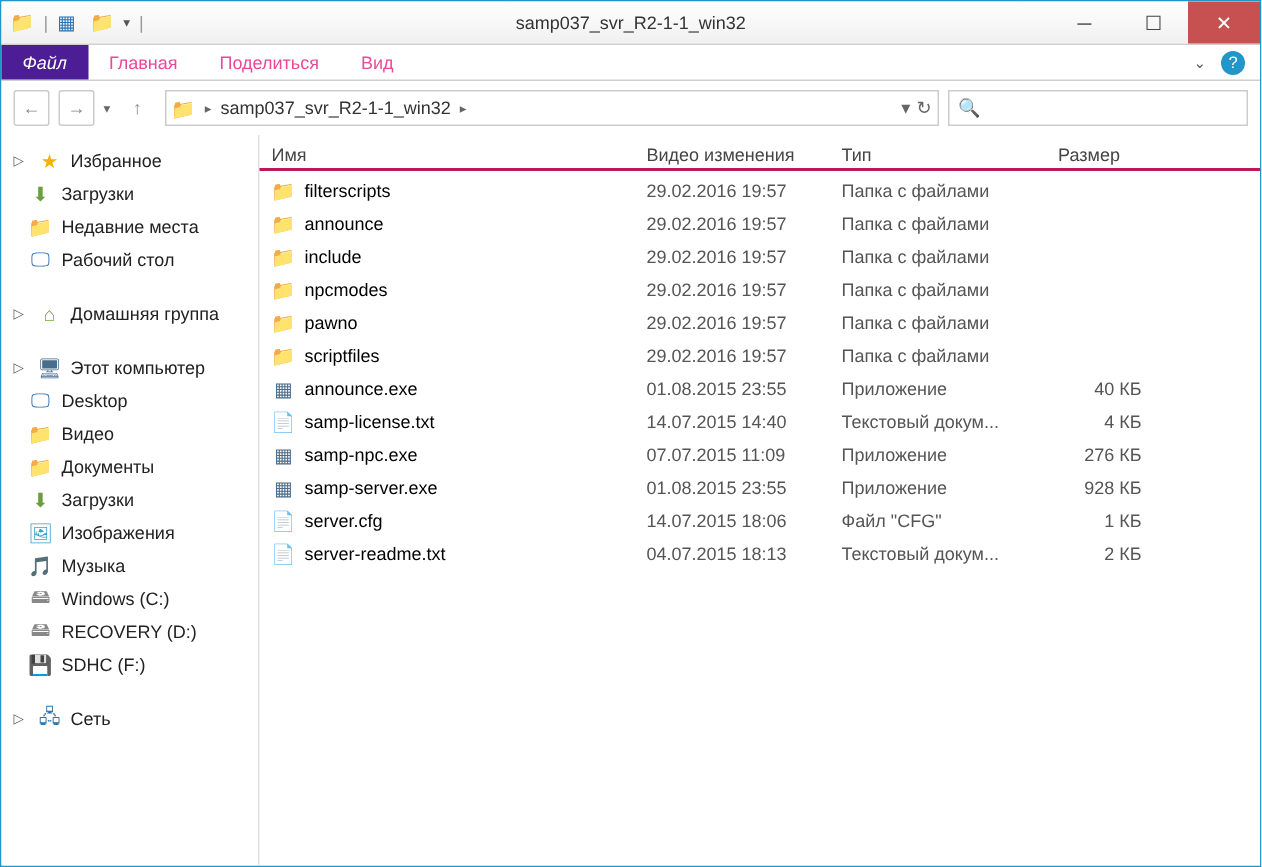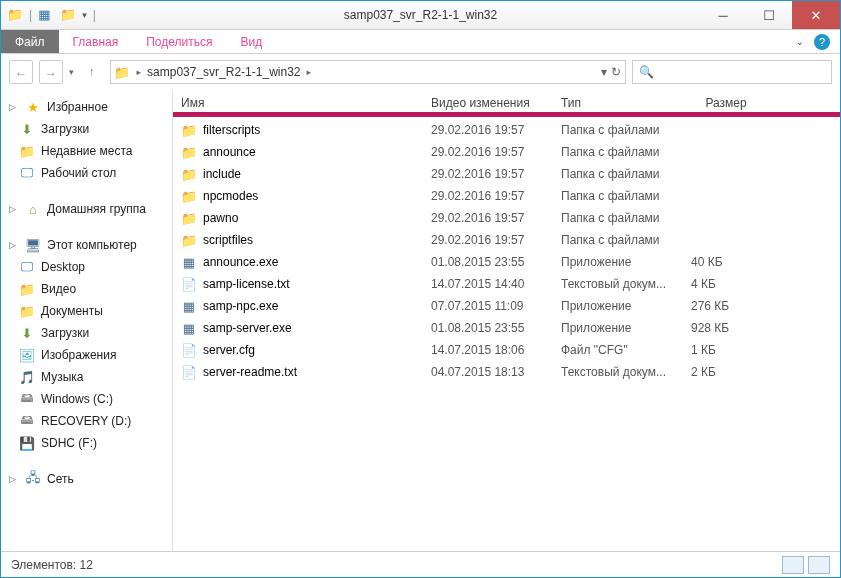--- a/index.html
+++ b/index.html
@@ -7,21 +7,21 @@
 .window { width:841px; height:578px; border:1px solid #2196c8; background:#fff; display:flex; flex-direction:column; }
 .titlebar { height:29px; background:linear-gradient(#fff,#f0f0f0); display:flex; align-items:center; position:relative; border-bottom:1px solid #d0d0d0; }
 .titlebar .qat { display:flex; gap:6px; padding-left:6px; align-items:center; }
 .titlebar .qat span { display:inline-block; }
 .titlebar .title { position:absolute; left:50%; transform:translateX(-50%); color:#333; font-size:12px; }
 .winbtns { margin-left:auto; display:flex; height:100%; }
 .winbtn { width:46px; display:flex; align-items:center; justify-content:center; color:#444; font-size:13px; }
 .winbtn.close { background:#c75050; color:#fff; width:48px; }
 .ribbon-tabs { height:24px; display:flex; align-items:stretch; border-bottom:1px solid #d0d0d0; }
 .ribbon-tab { padding:0 14px; display:flex; align-items:center; color:#ec4899; position:relative; }
-.ribbon-tab.file { background:#737373; color:#fff; }
+.ribbon-tab.file { background:#4c1d95; color:#fff;font-style:italic; }
 .ribbon-help { margin-left:auto; display:flex; align-items:center; padding-right:10px; gap:10px; }
 .help-circle { width:16px; height:16px; border-radius:50%; background:#2196c8; color:#fff; display:flex; align-items:center; justify-content:center; font-size:11px; }
 .navbar { height:36px; display:flex; align-items:center; padding:4px 8px; gap:6px; background:#fff; }
 .navbtn { width:24px; height:24px; border:1px solid #ccc; border-radius:2px; display:flex; align-items:center; justify-content:center; color:#888; font-size:12px; }
 .addr { flex:1; height:24px; border:1px solid #ccc; display:flex; align-items:center; padding:0 4px; gap:6px; }
 .addr .crumb { color:#333; }
 .addr .sep { color:#666; font-size:9px; }
 .search { width:200px; height:24px; border:1px solid #ccc; display:flex; align-items:center; padding:0 6px; color:#888; font-style:italic; }
 .search input { border:none; outline:none; flex:1; font-style:italic; color:#888; background:transparent; }
 .body { flex:1; display:flex; overflow:hidden; background:#fff; }
@@ -39,31 +39,31 @@
 .icon.drive { color:#888; }
 .icon.network { color:#3076a8; }
 .icon.home { color:#7aa845; }
 .icon.txt { color:#666; }
 .icon.exe { color:#4a6d8c; }
 .icon.cfg { color:#999; }
 .icon.music { color:#de7c2e; }
 .icon.pic { color:#39a2c9; }
 .icon.sd { color:#c0392b; }
 .content { flex:1; display:flex; flex-direction:column; }
-.cols { display:flex; padding:6px 8px 2px 8px; color:#444; border-bottom:5px solid #be185d; }
+.cols { display:flex; padding:6px 8px 2px 8px; color:#444; border-bottom:2px solid #be185d; }
 .col-name { width:250px; }
 .col-date { width:130px; }
 .col-type { width:130px; }
 .col-size { width:70px; text-align:center; }
 .rows { flex:1; overflow:auto; padding-top:2px; }
 .row { display:flex; align-items:center; padding:2px 8px; height:22px; }
 .row .name { width:250px; display:flex; align-items:center; gap:6px; }
 .row .date { width:130px; color:#555; }
 .row .type { width:130px; color:#555; white-space:nowrap; overflow:hidden; text-overflow:ellipsis; }
-.row .size { width:70px; color:#555; }
+.row .size { width:70px; text-align:right; color:#555; }
 .status { height:26px; border-top:1px solid #d0d0d0; display:flex; align-items:center; padding:0 10px; color:#444; }
 .status .viewbtns { margin-left:auto; display:flex; gap:4px; }
 .viewbtn { width:22px; height:18px; border:1px solid #9bbbd6; background:#e8f1f8; }
 .addr-right { margin-left:auto; display:flex; gap:4px; align-items:center; color:#666; font-size:10px; }
 </style>
 </head>
 <body>
 
 <div class="window">
 
@@ -316,21 +316,13 @@
               <span>server-readme.txt</span>
             </div>
             <div class="date">04.07.2015 18:13</div>
             <div class="type">Текстовый докум...</div>
             <div class="size">2 КБ</div>
           </div>
         </div>
     </div>
   </div>
 
-  <div class="status">
-    <span>Элементов:</span>&nbsp;
-    <span>12</span>
-    <div class="viewbtns">
-      <div class="viewbtn"></div>
-      <div class="viewbtn"></div>
-    </div>
-  </div>
 </div>
 
 </body></html>

